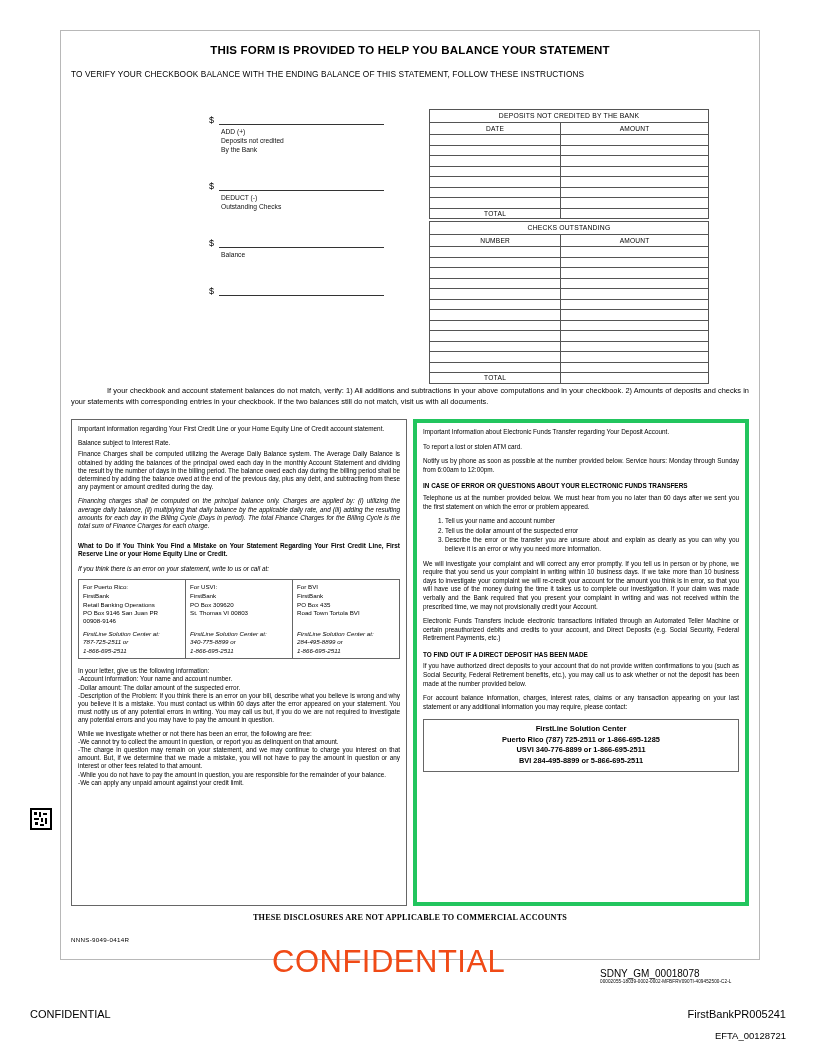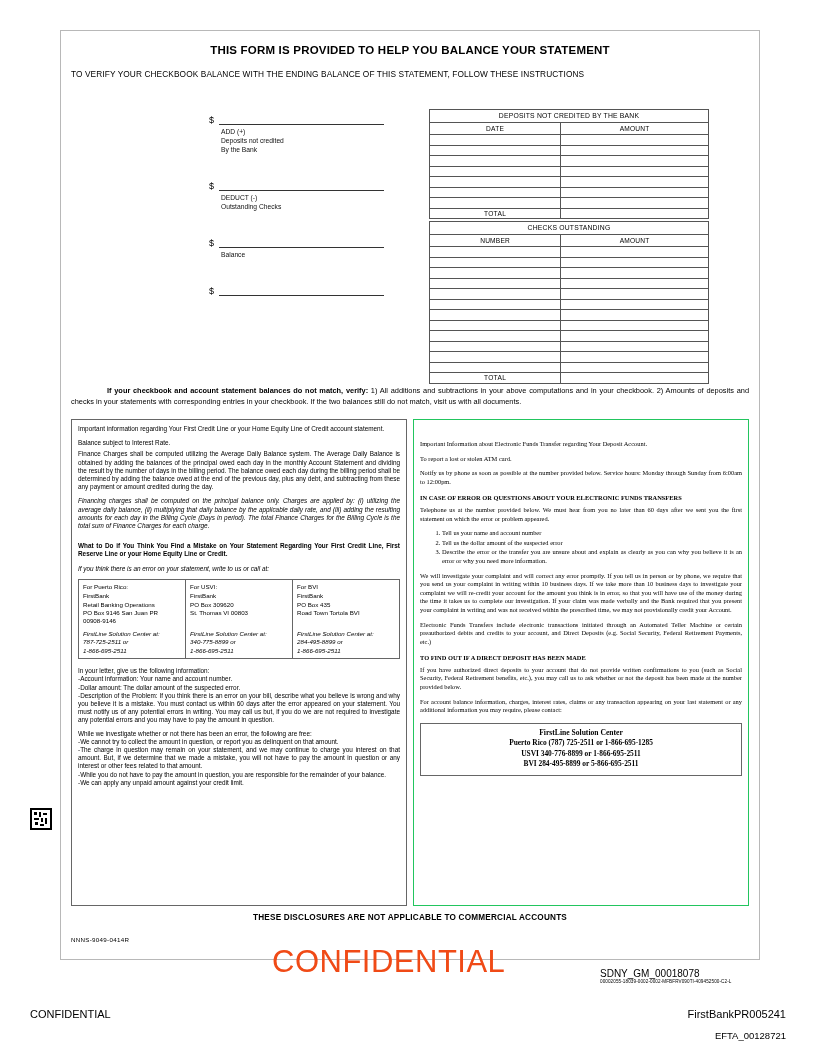--- a/index.html
+++ b/index.html
@@ -97,45 +97,44 @@
 
   
   .mismatch {
     position: absolute;
     left: 10px; right: 10px;
     top: 355px;
     font-size: 7.4px;
     line-height: 10.5px;
     text-align: justify;
   }
-  .mismatch b { font-weight: bold; padding-left: 36px; }
+  .mismatch b { font-weight: normal; padding-left: 36px; }
 
   
   .boxL {
     position: absolute;
     left: 10px; top: 388px;
     width: 336px; height: 487px;
     border: 1px solid #666;
     box-sizing: border-box;
     padding: 5px 6px;
     font-size: 6.4px;
     line-height: 8.2px;
     text-align: justify;
   }
   .boxR {
     position: absolute;
     left: 352px; top: 388px;
     width: 336px; height: 487px;
-    border: 1px solid #22c55e;
+    border: 4px solid #22c55e;
     box-sizing: border-box;
-    padding: 20px 6px;
+    padding: 5px 6px;
     font-size: 6.4px;
     line-height: 8.6px;
     text-align: justify;
-    font-family: Liberation Serif, serif;
   }
   .p { margin: 0 0 6px 0; }
   .p-tight { margin: 0; }
   .it { font-style: italic; }
   .bld { font-weight: bold; }
   .hd { font-weight: bold; margin: 8px 0 3px 0; }
   ol.steps { margin: 4px 0 6px 22px; padding: 0; }
   ol.steps li { margin-bottom: 1px; }
 
   
@@ -174,20 +173,21 @@
   .soln .l1 { font-size: 7.6px; }
 
   .footnote {
     position: absolute;
     left: 0; right: 0;
     top: 882px;
     text-align: center;
     font-size: 8.2px;
     font-weight: bold;
     letter-spacing: 0.2px;
+    font-family: Liberation Serif, serif;
   }
   .formno {
     position: absolute;
     left: 10px;
     top: 905px;
     font-size: 6.2px;
     letter-spacing: 0.3px;
   }
 
   

